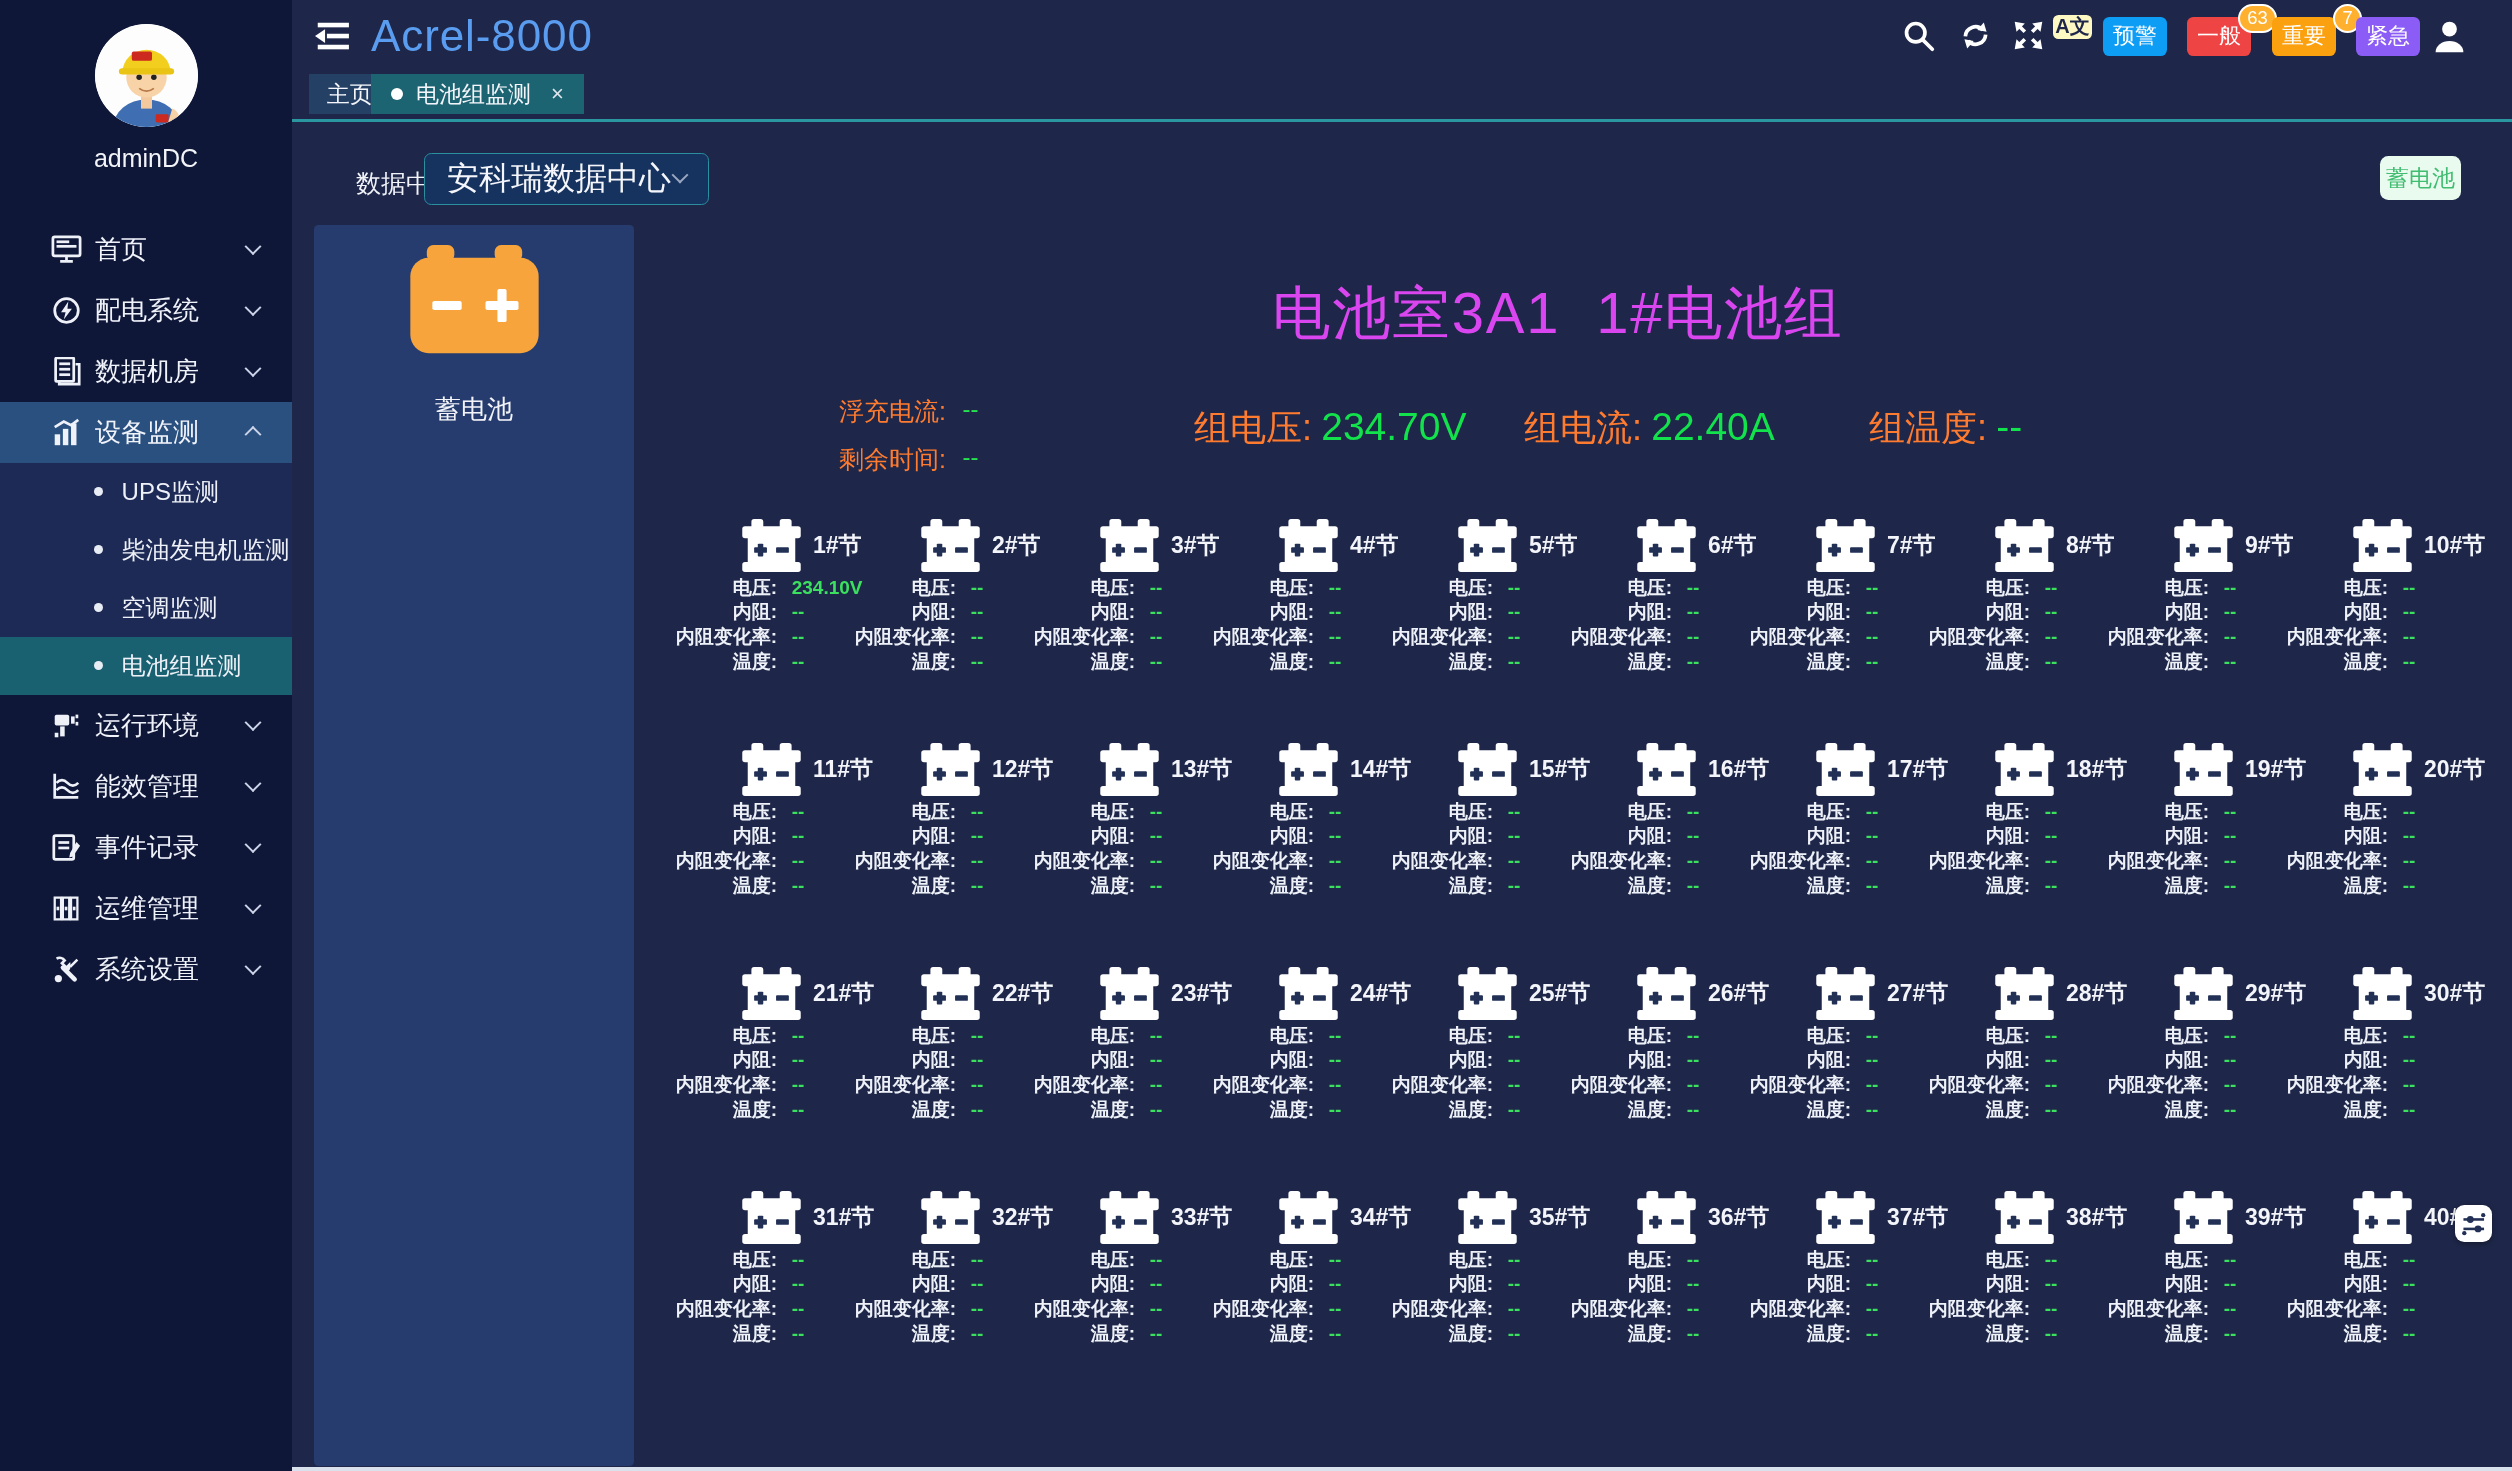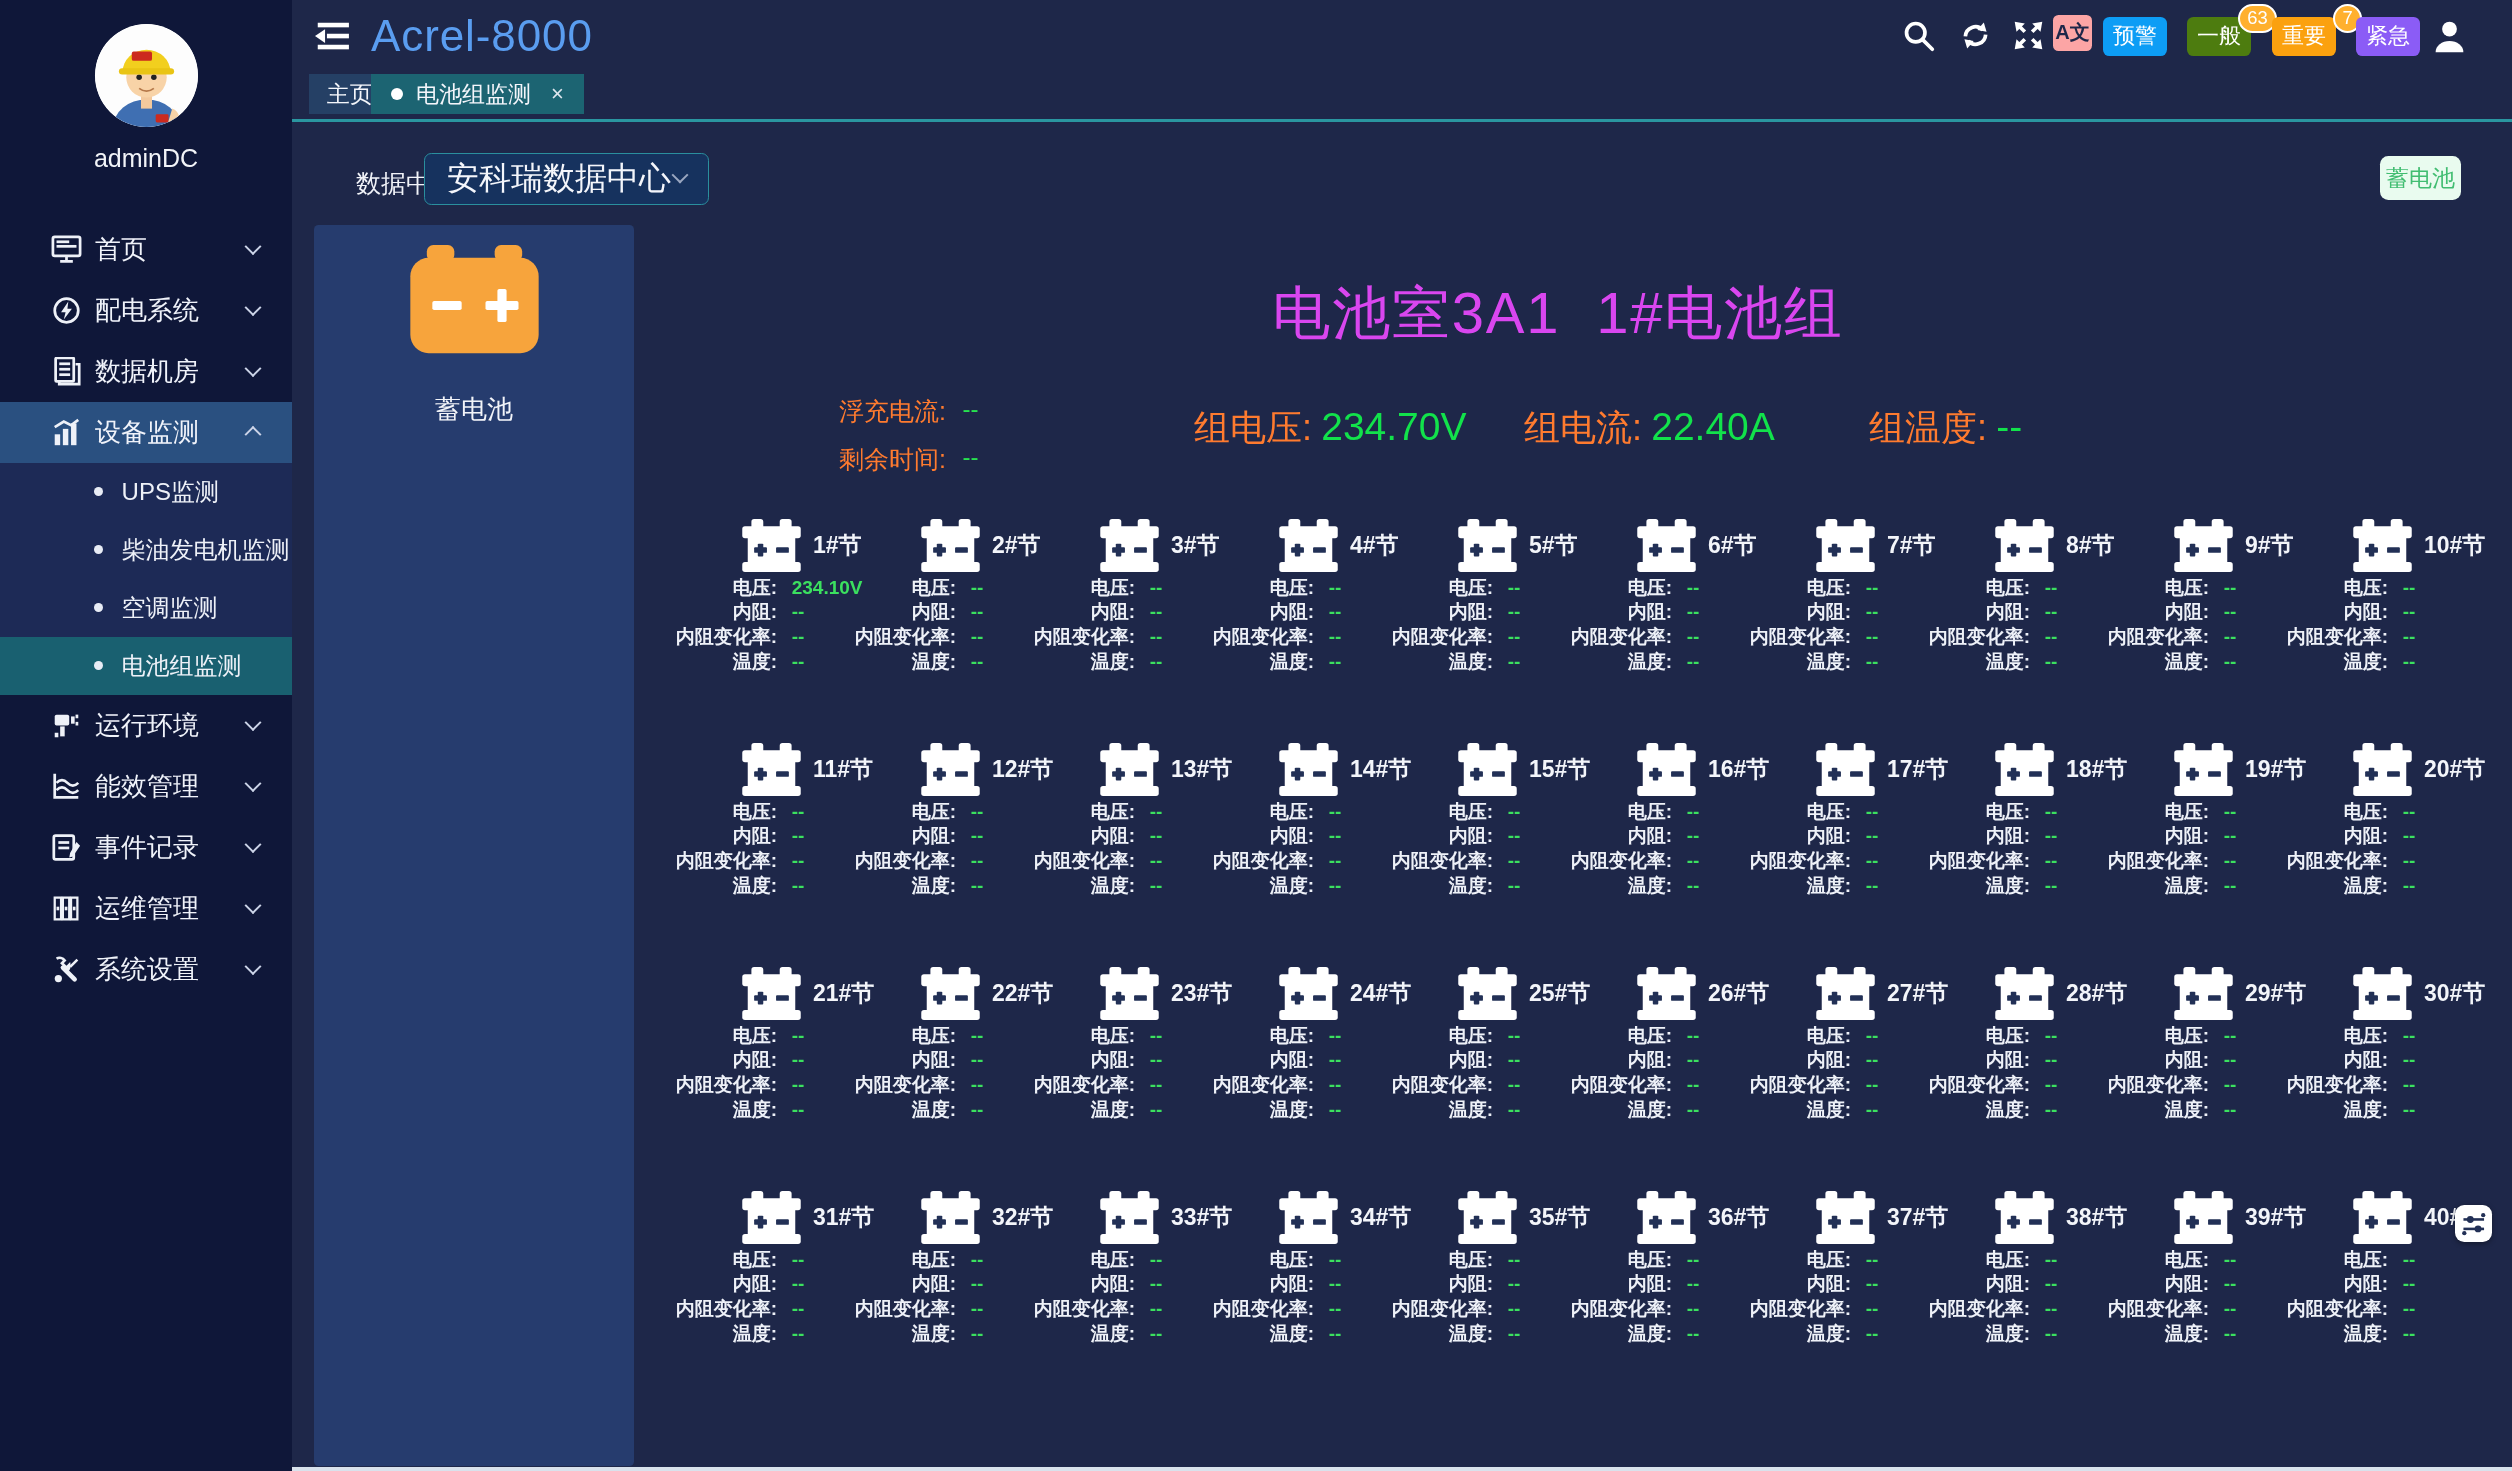--- a/index.html
+++ b/index.html
@@ -35,21 +35,21 @@
   .submenu-item.active { background:#196070; }
 
   
   .content { position:absolute; left:292px; top:0; width:2220px; height:1472px; }
 
   
   .collapse-btn { position:absolute; left:20px; top:20px; width:39px; height:33px; cursor:pointer; }
   .app-title { position:absolute; left:79px; top:11px; font-size:44px; color:#5a9df0; letter-spacing:0.9px; }
 
   .hicon { position:absolute; top:18.4px; width:35px; height:35px; cursor:pointer; }
-  .translate-box { position:absolute; top:14.7px; width:39px; height:36px; background:#fca5a5; border-radius:5.5px;
+  .translate-box { position:absolute; top:14.7px; width:39px; height:24px; background:#fef9c3; border-radius:5.5px;
     color:#1e2749; font-size:20px; font-weight:bold; display:flex; align-items:center; justify-content:center; cursor:pointer;}
   .alarm-row { position:absolute; left:0; top:0; width:100%; height:0; }
   .alarm { position:absolute; top:16.5px; width:64px; height:39px; border-radius:6.4px;
     display:flex; align-items:center; justify-content:center; cursor:pointer; }
   .alarm-label { font-size:22px; color:#fff; }
   .alarm-badge { position:absolute; top:-13px; right:-26px; min-width:29px; height:29px; padding:0 7.3px;
     background:#ffb02e; border:2.8px solid #fff; border-radius:15.6px; color:#fff; font-size:18.4px;
     display:flex; align-items:center; justify-content:center; }
   .user-icon { position:absolute; top:16.5px; width:37px; height:37px; cursor:pointer; }
 
@@ -302,21 +302,21 @@
     <span>A文</span>
   </div>
 
   <div class="alarm-row">
 
       <div class="alarm" style="background: rgb(13, 157, 245); left: 1811px;">
         <span class="alarm-label">预警</span>
 
       </div>
 
-      <div class="alarm" style="background: #4d7c0f; left: 1895px;">
+      <div class="alarm" style="background: #ef4444; left: 1895px;">
         <span class="alarm-label">一般</span>
         <span class="alarm-badge">63</span>
       </div>
 
       <div class="alarm" style="background: rgb(251, 161, 15); left: 1980px;">
         <span class="alarm-label">重要</span>
         <span class="alarm-badge">7</span>
       </div>
 
       <div class="alarm" style="background: #8b5cf6; left: 2064px;">

